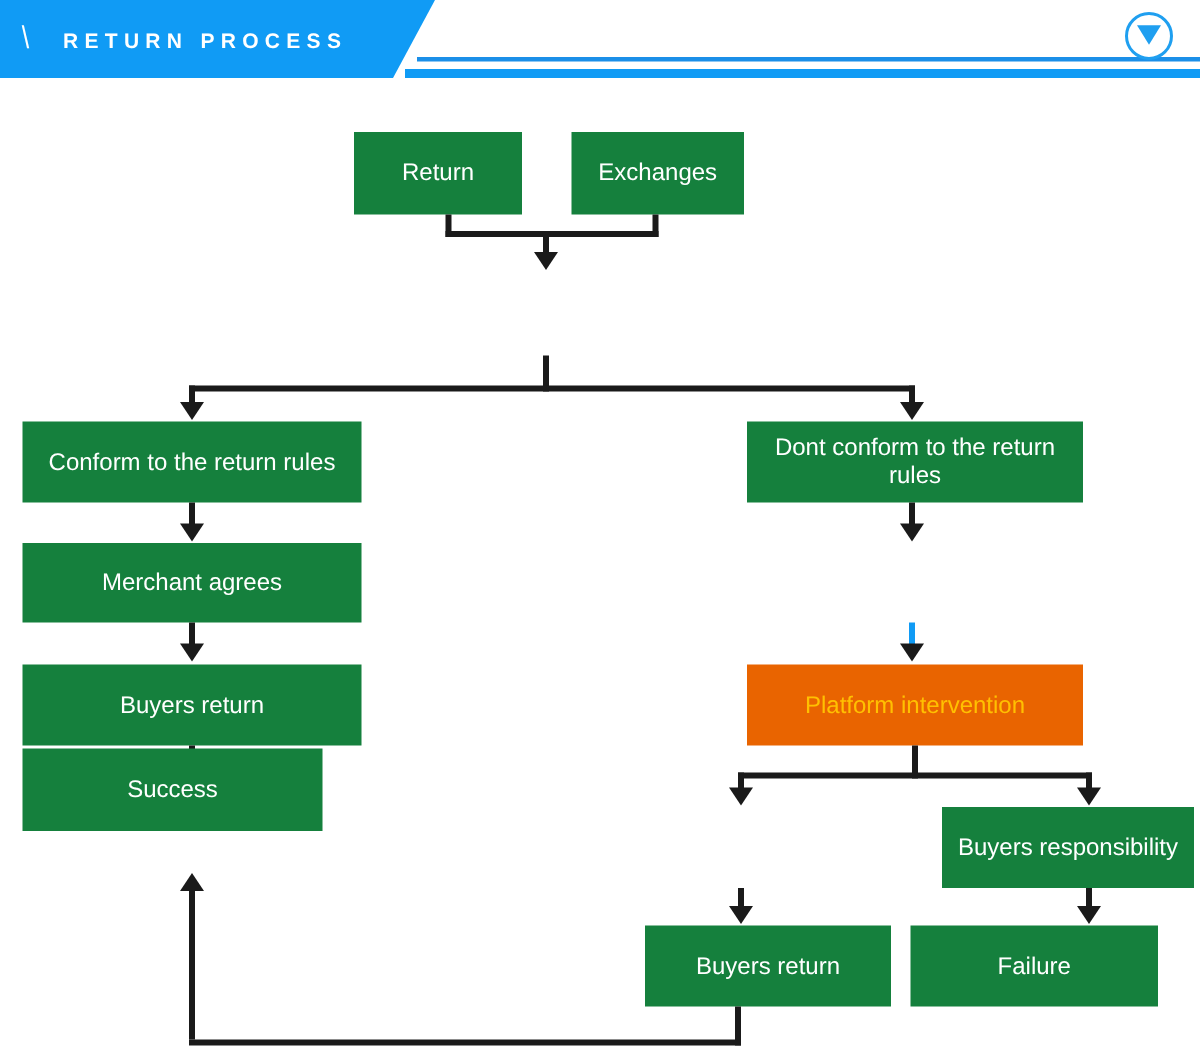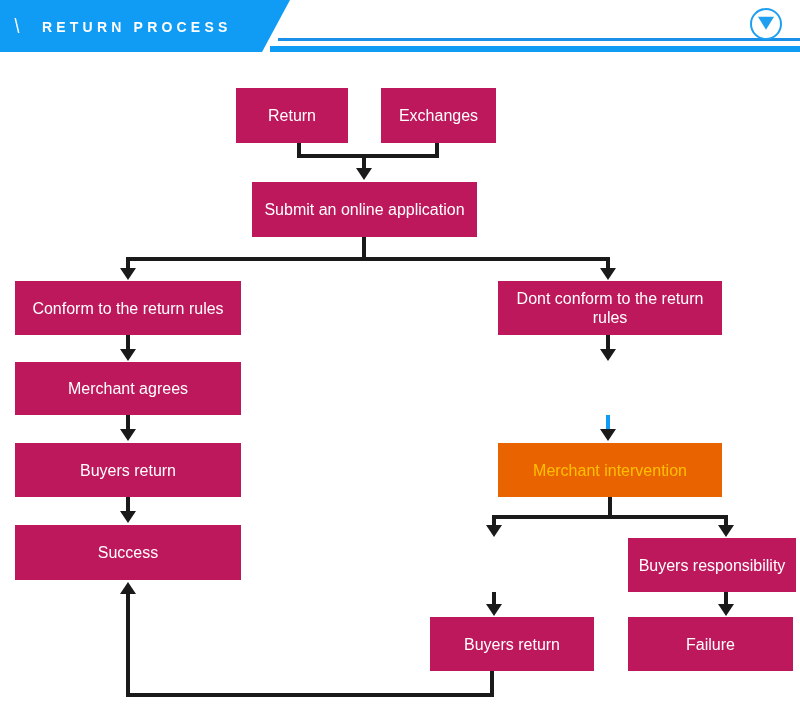--- a/index.html
+++ b/index.html
@@ -97,21 +97,21 @@
   .node {
     position: absolute;
     box-sizing: border-box;
     display: flex;
     align-items: center;
     justify-content: center;
     text-align: center;
     color: #ffffff;
     font-size: 16px;
     line-height: 19px;
-    background: #be185d;
+    background: #15803d;
     padding: 2px 4px;
   }
   .node.orange {
     background: #e96400;
     color: #ffc000;
   }
 
   
   .ln {
     position: absolute;
@@ -151,21 +151,20 @@
 
   <div class="node" style="left:236px; top:88px; width:112px; height:55px;">Return</div>
   <div class="node" style="left:381px; top:88px; width:115px; height:55px;">Exchanges</div>
 
   <div class="ln" style="left:297px; top:143px; width:4px; height:15px;"></div>
   <div class="ln" style="left:435px; top:143px; width:4px; height:15px;"></div>
   <div class="ln" style="left:297px; top:154px; width:142px; height:4px;"></div>
   <div class="ln" style="left:362px; top:154px; width:4px; height:16px;"></div>
   <div class="arrow-down" style="left:356px; top:168px;"></div>
 
-  <div class="node" style="left:252px; top:182px; width:225px; height:55px;">Submit an online application</div>
 
   <div class="ln" style="left:362px; top:237px; width:4px; height:24px;"></div>
   <div class="ln" style="left:126px; top:257px; width:484px; height:4px;"></div>
   <div class="ln" style="left:126px; top:257px; width:4px; height:13px;"></div>
   <div class="ln" style="left:606px; top:257px; width:4px; height:13px;"></div>
   <div class="arrow-down" style="left:120px; top:268px;"></div>
   <div class="arrow-down" style="left:600px; top:268px;"></div>
 
   <div class="node" style="left:15px; top:281px; width:226px; height:54px;">Conform to the return rules</div>
 
@@ -175,51 +174,51 @@
   <div class="node" style="left:15px; top:362px; width:226px; height:53px;">Merchant agrees</div>
 
   <div class="ln" style="left:126px; top:415px; width:4px; height:16px;"></div>
   <div class="arrow-down" style="left:120px; top:429px;"></div>
 
   <div class="node" style="left:15px; top:443px; width:226px; height:54px;">Buyers return</div>
 
   <div class="ln" style="left:126px; top:497px; width:4px; height:16px;"></div>
   <div class="arrow-down" style="left:120px; top:511px;"></div>
 
-  <div class="node" style="left:15px; top:525px; width:226px; height:55px;text-align:center;">Success</div>
+  <div class="node" style="left:15px; top:499px; width:200px; height:55px;text-align:center;">Success</div>
 
   <div class="node" style="left:498px; top:281px; width:224px; height:54px;">Dont conform to the return rules</div>
 
   <div class="ln" style="left:606px; top:335px; width:4px; height:16px;"></div>
   <div class="arrow-down" style="left:600px; top:349px;"></div>
 
 
   <div class="ln blue" style="left:606px; top:415px; width:4px; height:17px;"></div>
   <div class="arrow-down" style="left:600px; top:429px;"></div>
 
-  <div class="node orange" style="left:498px; top:443px; width:224px; height:54px;">Merchant intervention</div>
+  <div class="node orange" style="left:498px; top:443px; width:224px; height:54px;">Platform intervention</div>
 
   <div class="ln" style="left:608px; top:497px; width:4px; height:22px;"></div>
   <div class="ln" style="left:492px; top:515px; width:236px; height:4px;"></div>
   <div class="ln" style="left:492px; top:515px; width:4px; height:12px;"></div>
   <div class="ln" style="left:724px; top:515px; width:4px; height:12px;"></div>
   <div class="arrow-down" style="left:486px; top:525px;"></div>
   <div class="arrow-down" style="left:718px; top:525px;"></div>
 
 
   <div class="ln" style="left:492px; top:592px; width:4px; height:14px;"></div>
   <div class="arrow-down" style="left:486px; top:604px;"></div>
 
   <div class="node" style="left:430px; top:617px; width:164px; height:54px;">Buyers return</div>
 
   <div class="node" style="left:628px; top:538px; width:168px; height:54px;">Buyers responsibility</div>
 
   <div class="ln" style="left:724px; top:592px; width:4px; height:14px;"></div>
   <div class="arrow-down" style="left:718px; top:604px;"></div>
 
-  <div class="node" style="left:628px; top:617px; width:165px; height:54px;">Failure</div>
+  <div class="node" style="left:607px; top:617px; width:165px; height:54px;">Failure</div>
 
   <div class="ln" style="left:490px; top:671px; width:4px; height:26px;"></div>
   <div class="ln" style="left:126px; top:693px; width:368px; height:4px;"></div>
   <div class="ln" style="left:126px; top:594px; width:4px; height:99px;"></div>
   <div class="arrow-up" style="left:120px; top:582px;"></div>
 
 </div>
 
 </body></html>

